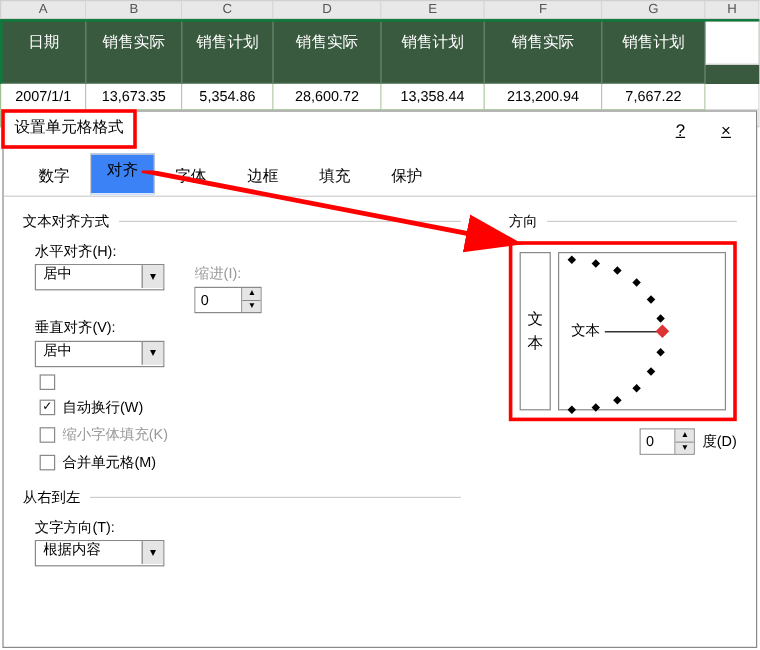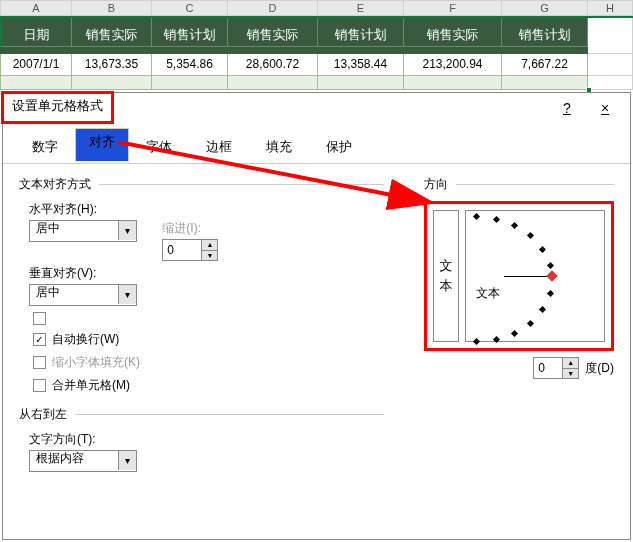--- a/index.html
+++ b/index.html
@@ -7,21 +7,21 @@
     
     
     .sheet { position: relative; }
     .col-headers { display: flex; }
     .col-header { height: 16px; border: 1px solid #d0d0d0; border-left: none; background: #e8e8e8; text-align: center; font-size: 11px; color: #555; line-height: 14px; }
     .col-header:first-child { border-left: 1px solid #d0d0d0; }
     .wa { width: 72px; } .wb { width: 80px; } .wc { width: 76px; } .wd { width: 90px; } .we { width: 86px; } .wf { width: 98px; } .wg { width: 86px; } .wh { width: 45px; }
     
     .selected-range { position: relative; }
     .hdr-row { display: flex; background: #3a5a40; }
-    .hdr-cell { height: 29px; color: #fff; text-align: center; line-height: 34px; font-size: 13px; border-right: 1px solid #6b8a6f; border-bottom: 1px solid #6b8a6f; }
+    .hdr-cell { height: 52px; color: #fff; text-align: center; line-height: 34px; font-size: 13px; border-right: 1px solid #6b8a6f; border-bottom: 1px solid #6b8a6f; }
     .hdr-cell:first-child { border-left: 2px solid #0a7d3b; }
     .hdr-row .hdr-cell:last-child { border-right: 2px solid #0a7d3b; }
     .hdr-row { border-top: 2px solid #0a7d3b; }
     
     .data-row { display: flex; }
     .data-cell { height: 22px; background: #fff; border: 1px solid #a0c090; border-left: none; border-top: none; text-align: center; line-height: 20px; font-size: 12px; }
     .data-cell:first-child { border-left: 1px solid #a0c090; }
     
     .data-row2 { display: flex; }
     .data-cell2 { height: 14px; background: #e8efe3; border: 1px solid #a0c090; border-left: none; border-top: none; }
@@ -33,21 +33,21 @@
     
     
     .dialog { position: absolute; top: 92px; left: 2px; right: 2px; bottom: 2px; background: #fff; border: 1px solid #888; }
     .dlg-title-bar { display: flex; align-items: center; height: 30px; padding: 0 6px; text-decoration: underline; }
     .title-highlight { position: absolute; top: -2px; left: -2px; border: 3px solid red; padding: 3px 8px 6px 8px; background: #fff; font-size: 13px; }
     .dlg-spacer { flex: 1; }
     .dlg-help, .dlg-close { width: 38px; height: 28px; text-align: center; line-height: 28px; font-size: 14px; cursor: pointer; }
     
     .tabs { display: flex; padding-left: 12px; border-bottom: 1px solid #ccc; margin-top: 6px; }
     .tab { padding: 7px 16px; font-size: 13px; cursor: pointer; border: 1px solid transparent; position: relative; top: 1px; }
-    .tab.active { border: 1px solid #ccc; border-bottom: 1px solid #fff; background: #1d4ed8; }
+    .tab.active { border: 1px solid #ccc; border-bottom: 1px solid #fff; background: #3b82f6; }
     .tab-highlight { border: 3px solid red; padding: 4px 13px; position: relative; top: -1px; }
     
     .dlg-body { padding: 12px 16px; position: relative; }
     
     .section-header { display: flex; align-items: center; margin-bottom: 8px; }
     .section-header .line { flex: 1; height: 1px; background: #ccc; margin-left: 8px; }
     
     .field-row { margin-left: 10px; margin-bottom: 4px; }
     .field-label { margin-bottom: 2px; }
     
@@ -65,21 +65,21 @@
     .chk { width: 13px; height: 13px; border: 1px solid #888; display: inline-block; text-align: center; line-height: 11px; font-size: 10px; }
     .disabled { color: #999; }
     
     .two-col { display: flex; gap: 40px; }
     .col-left { flex: 1; }
     .col-right { width: 190px; position: relative; }
     
     .orient-box { border: 3px solid red; padding: 6px; display: flex; gap: 6px; height: 150px; }
     .orient-vert { width: 26px; border: 1px solid #888; display: flex; flex-direction: column; align-items: center; justify-content: center; gap: 2px; font-size: 13px; }
     .orient-dial { flex: 1; border: 1px solid #888; position: relative; }
-    .dial-center-text { position: absolute; left: 10px; top: 50%; transform: translateY(-50%); font-size: 12px; margin-top: 17px; }
+    .dial-center-text { position: absolute; left: 10px; top: 50%; transform: translateY(-50%); font-size: 12px; }
     .dial-line { position: absolute; left: 38px; top: 50%; width: 46px; height: 1px; background: #000; }
     .dial-ptr { position: absolute; left: 82px; top: 50%; width: 8px; height: 8px; background: #d33; transform: translateY(-50%) rotate(45deg); }
     .dial-dot { position: absolute; width: 5px; height: 5px; background: #000; transform: rotate(45deg); }
     
     .deg-row { margin-top: 6px; display: flex; align-items: center; justify-content: flex-end; gap: 6px; }
     
     .arrow-svg { position: absolute; top: 142px; left: 118px; pointer-events: none; z-index: 50; }
     
     .indent-group { display: inline-block; margin-left: 22px; vertical-align: top; }
   </style>

